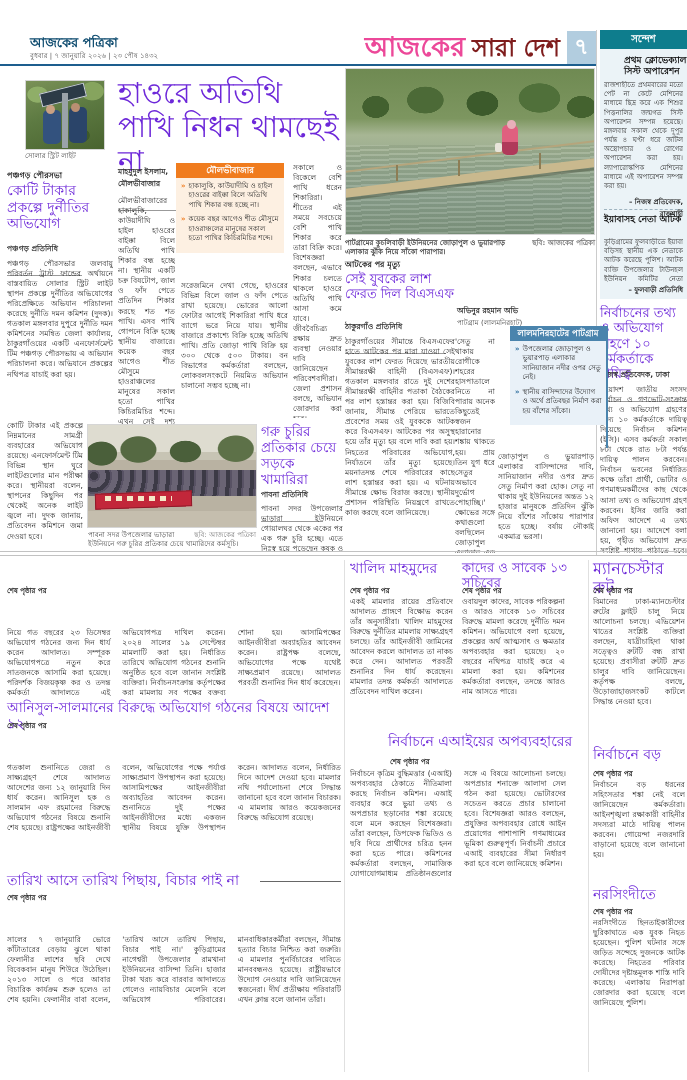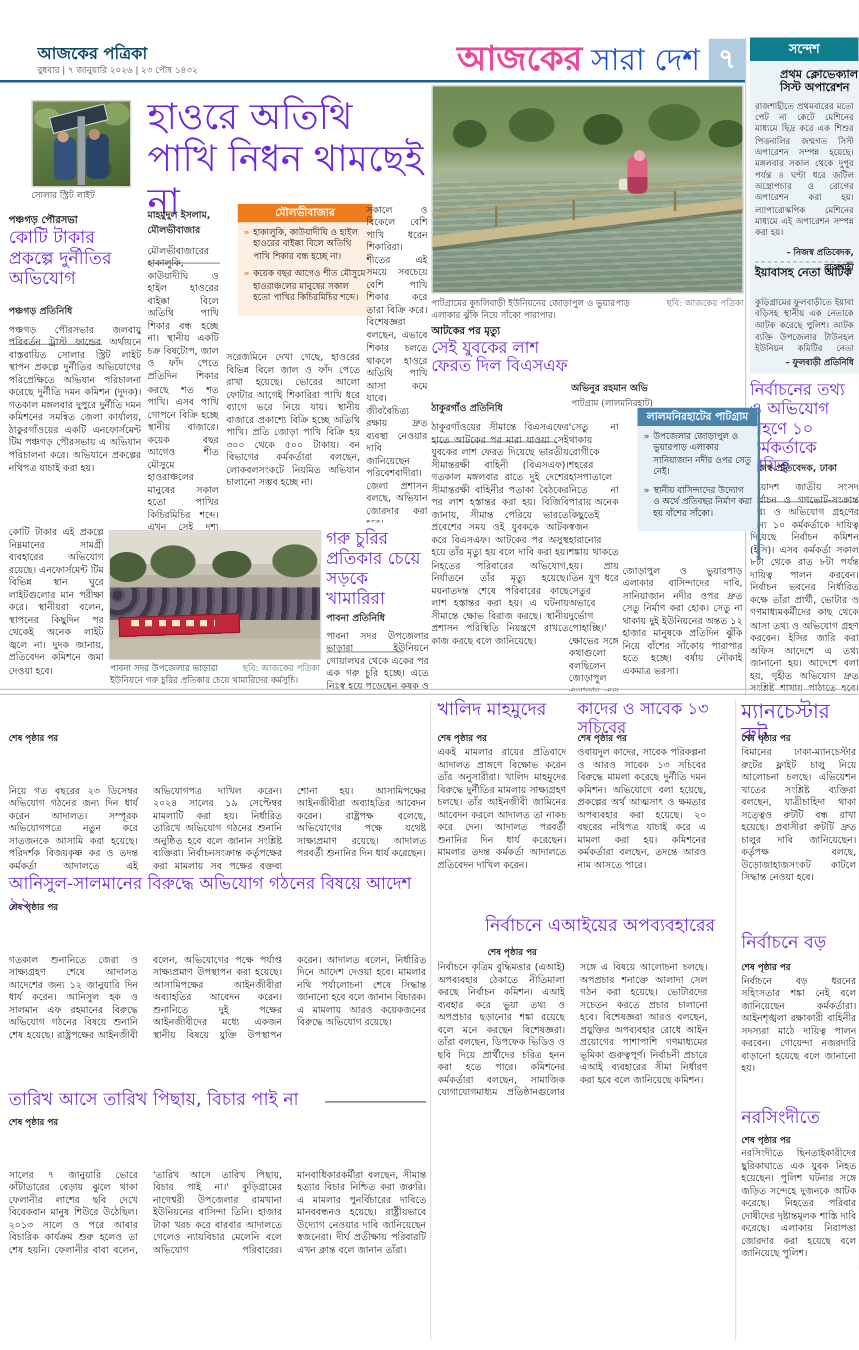--- a/index.html
+++ b/index.html
@@ -3,41 +3,41 @@
 <meta charset="utf-8">
 <style>
   html,body{margin:0;padding:0;background:#e9e9e9;}
   .page{position:relative;width:687px;height:1080px;background:#ffffff;margin:0 auto;
         font-family:"DejaVu Sans",sans-serif;color:#1c1c1c;overflow:hidden;}
   .abs{position:absolute;}
   .masthead{font-weight:800;font-size:13px;color:#0c4a6e;}
   .dateline{font-size:7px;color:#555;}
   .section-title{display:flex;align-items:baseline;justify-content:flex-end;gap:7px;}
   .section-bold{font-weight:800;font-size:27px;color:#ec4899;}
-  .section-light{font-weight:400;font-size:24px;color:#1d4ed8;}
+  .section-light{font-weight:700;font-size:24px;color:#7f1d1d;}
   .pagebox{background:#b2cddf;color:#ffffff;font-weight:800;font-size:22px;
            display:flex;align-items:center;justify-content:center;}
   .rule-blue{background:#1d5e8e;}
   .rule-gray{background:#c2c2c2;}
   .vline{background:#cccccc;}
   .teal-head{background:#0e7d8d;color:#fff;font-weight:800;font-size:10px;
              display:flex;align-items:center;justify-content:center;}
   .sidebar-bg{background:#ebf3f7;}
   .brief-title{font-weight:800;font-size:9px;line-height:1.25;color:#111;}
   .brief-body{font-size:6.8px;line-height:1.35;text-align:justify;color:#333;overflow:hidden;}
   .brief-sign{font-size:6.8px;color:#222;text-align:right;font-weight:600;}
   .dashed{border-top:1px dashed #9fb4c0;}
   .kicker{font-weight:800;font-size:8px;color:#222;}
   .headline{font-weight:400;color:#6d28d9;line-height:1.18;}
   .byline{font-size:7.5px;font-weight:700;color:#333;border-bottom:1px solid #9a9a9a;padding-bottom:20px;}
   .byline-place{font-weight:400;font-size:7px;color:#444;display:block;}
   .bodytext{font-size:7.5px;line-height:1.34;text-align:justify;color:#1c1c1c;overflow:hidden;}
   .caption{font-size:7px;color:#444;line-height:1.3;}
   .credit{color:#777;white-space:nowrap;float:right;margin-left:6px;}
-  .cap-flex{display:flex;justify-content:space-between;gap:8px;}
+  .cap-flex{display:flex;justify-content:space-between;gap:8px;font-weight:bold;}
   .cap-flex .credit{float:none;}
   .infobox{overflow:hidden;}
   .infobox .ib-head{color:#fff;font-weight:800;font-size:8.5px;display:flex;align-items:center;
                     justify-content:center;height:15px;}
   .infobox .ib-body{padding:4px 4px 4px 5px;}
   .ib-item{display:flex;gap:3px;font-size:7px;line-height:1.35;text-align:left;color:#222;margin-bottom:5px;}
   .ib-mark{font-weight:800;}
   .orange .ib-head{background:#f07c1e;}
   .orange .ib-body{background:#fdf0e2;}
   .orange .ib-mark{color:#f07c1e;}
@@ -135,21 +135,21 @@
   </div>
   <div class="abs caption" style="left:25px;top:152px;width:80px;">সোলার স্ট্রিট লাইট</div>
   <div class="abs kicker" style="left:7px;top:169px;width:106px;">পঞ্চগড় পৌরসভা</div>
   <div class="abs headline" style="left:7px;top:182px;width:106px;font-size:14px;">কোটি টাকার প্রকল্পে দুর্নীতির অভিযোগ</div>
   <div class="abs byline" style="left:7px;top:243px;width:75px;">পঞ্চগড় প্রতিনিধি</div>
   <div class="abs bodytext" style="left:7px;top:259px;width:106px;height:160px;">পঞ্চগড় পৌরসভার জলবায়ু পরিবর্তন ট্রাস্ট ফান্ডের অর্থায়নে বাস্তবায়িত সোলার স্ট্রিট লাইট স্থাপন প্রকল্পে দুর্নীতির অভিযোগের পরিপ্রেক্ষিতে অভিযান পরিচালনা করেছে দুর্নীতি দমন কমিশন (দুদক)। গতকাল মঙ্গলবার দুপুরে দুর্নীতি দমন কমিশনের সমন্বিত জেলা কার্যালয়, ঠাকুরগাঁওয়ের একটি এনফোর্সমেন্ট টিম পঞ্চগড় পৌরসভায় এ অভিযান পরিচালনা করে। অভিযানে প্রকল্পের নথিপত্র যাচাই করা হয়।</div>
   <div class="abs bodytext" style="left:7px;top:421px;width:76px;height:132px;">কোটি টাকার এই প্রকল্পে নিম্নমানের সামগ্রী ব্যবহারের অভিযোগ রয়েছে। এনফোর্সমেন্ট টিম বিভিন্ন স্থান ঘুরে লাইটগুলোর মান পরীক্ষা করে। স্থানীয়রা বলেন, স্থাপনের কিছুদিন পর থেকেই অনেক লাইট জ্বলে না। দুদক জানায়, প্রতিবেদন কমিশনে জমা দেওয়া হবে।</div>
 
   <div class="abs headline" style="left:118px;top:76px;width:224px;font-size:29px;">হাওরে অতিথি পাখি নিধন থামছেই না</div>
   <div class="abs byline" style="left:118px;top:166px;width:58px;">মাহমুদুল ইসলাম, মৌলভীবাজার</div>
-  <div class="abs infobox orange" style="left:190px;top:163px;width:108px;height:112px;">
+  <div class="abs infobox orange" style="left:176px;top:163px;width:108px;height:112px;">
     <div class="ib-head">মৌলভীবাজার</div>
     <div class="ib-body">
       <div class="ib-item">
         <span class="ib-mark">»</span>
         <span>হাকালুকি, কাউয়াদীঘি ও হাইল হাওরের বাইক্কা বিলে অতিথি পাখি শিকার বন্ধ হচ্ছে না।</span>
       </div>
       <div class="ib-item">
         <span class="ib-mark">»</span>
         <span>কয়েক বছর আগেও শীত মৌসুমে হাওরাঞ্চলের মানুষের সকাল হতো পাখির কিচিরমিচির শব্দে।</span>
       </div>

